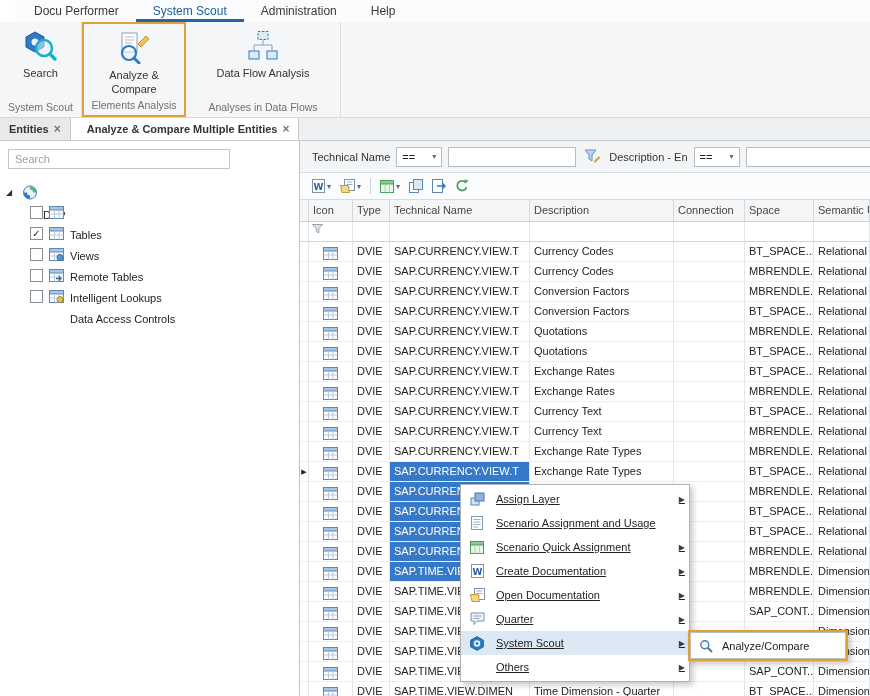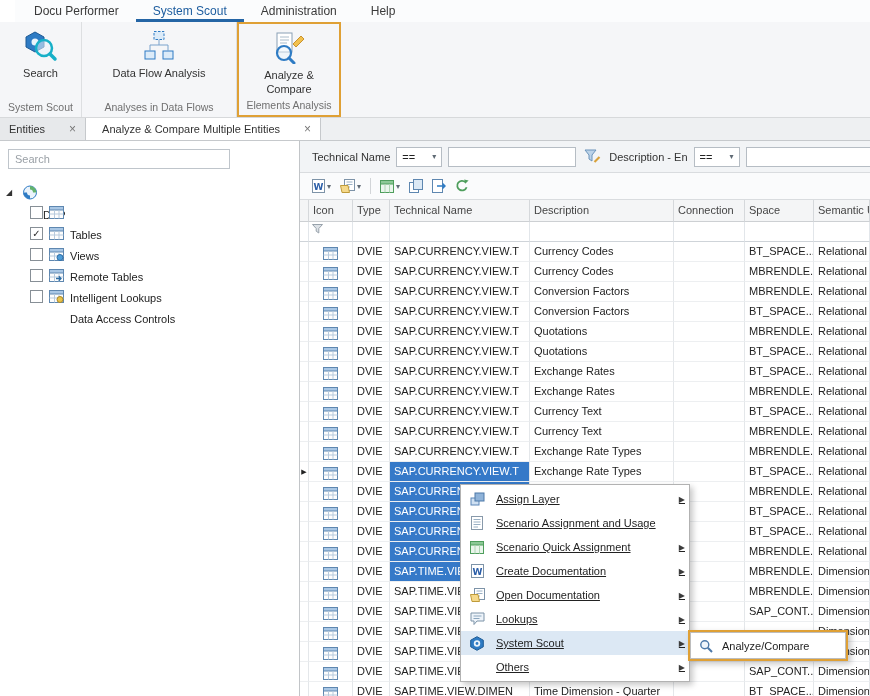--- a/index.html
+++ b/index.html
@@ -19,21 +19,21 @@
 .rgroup.g1{width:82px;}
 .rgroup.g2{width:155px;}
 .rgroup.g3{width:104px;border:2px solid var(--accent);}
 .rbtn{flex:1;display:flex;flex-direction:column;align-items:center;padding-top:7px;}
 .ricon{height:34px;display:flex;align-items:center;}
 .rlabel{margin-top:3px;text-align:center;line-height:1.3;color:#333;white-space:pre-line;}
 .rgroup-label{height:17px;text-align:center;color:#707070;font-size:10.5px;padding-top:1px;white-space:nowrap;}
 
 
 .tabbar{height:23px;background:#eef0f2;border-bottom:1px solid #c6c9cc;display:flex;}
-.tab{display:flex;align-items:center;gap:24px;padding:0 9px;border-right:1px solid #c6c9cc;background:#e7e9eb;color:#333;white-space:nowrap;}
+.tab{display:flex;align-items:center;gap:5px;padding:0 9px;border-right:1px solid #c6c9cc;background:#e7e9eb;color:#333;white-space:nowrap;font-weight:bold;}
 .tab.active{background:#fff;padding-left:16px;}
 .tab-close{color:#777;font-size:12px;line-height:1;}
 
 
 .main{display:flex;height:555px;}
 .left{width:300px;flex:none;border-right:1px solid #c2c5c8;padding-top:8px;background:#fff;}
 .search-input{display:block;margin-left:8px;width:222px;height:20px;border:1px solid #bfc5cb;padding:0 6px;font-family:inherit;font-size:11px;color:#333;}
 .search-input::placeholder{color:#9aa0a6;}
 .tree{margin-top:13px;}
 .tree-root{display:flex;align-items:center;height:20px;padding-left:6px;gap:5px;}
@@ -100,49 +100,49 @@
             <polygon points="11,2 20,7 20,17 11,22 2,17 2,7" fill="#2e7bc4" stroke="#1d5a94"></polygon>
             <circle cx="11" cy="12" r="3.5" fill="#eaf3fb"></circle>
             <circle cx="20" cy="18" r="8" fill="rgba(234,243,251,0.55)" stroke="#17b0c8" stroke-width="2.5"></circle>
             <line x1="26" y1="24" x2="31" y2="29" stroke="#17b0c8" stroke-width="3.5" stroke-linecap="round"></line>
           </svg>
       </span>
       <span class="rlabel">Search</span>
     </div>
     <div class="rgroup-label">System Scout</div>
   </div>
-  <div class="rgroup g2">
-    <div class="rbtn">
-      <span class="ricon">
-        <svg width="34" height="32" viewBox="0 0 34 32">
-            <rect x="12" y="1.5" width="10" height="8" fill="#dcebf8" stroke="#2e7bc4" stroke-dasharray="2.5 1.5"></rect>
-            <rect x="3" y="21" width="10" height="8" fill="#dcebf8" stroke="#2e7bc4"></rect>
-            <rect x="21" y="21" width="10" height="8" fill="#dcebf8" stroke="#2e7bc4"></rect>
-            <path d="M17 9.5 V15 M8 15 H26 M8 15 V21 M26 15 V21" fill="none" stroke="#7aa3cc"></path>
-          </svg>
-      </span>
-      <span class="rlabel">Data Flow Analysis</span>
-    </div>
-    <div class="rgroup-label">Analyses in Data Flows</div>
-  </div>
   <div class="rgroup g3">
     <div class="rbtn">
       <span class="ricon">
         <svg width="36" height="32" viewBox="0 0 36 32">
             <rect x="6" y="1" width="15" height="19" fill="#fff" stroke="#8aa0b5"></rect>
             <path d="M9 5 H18 M9 8 H18 M9 11 H16" stroke="#aabccb"></path>
             <path d="M22 12 L30 4 L33 7 L25 15 Z" fill="#f2c14e" stroke="#c9922e"></path>
             <circle cx="13" cy="21" r="7" fill="rgba(234,243,251,0.5)" stroke="#2e7bc4" stroke-width="2.2"></circle>
             <line x1="18" y1="26" x2="23" y2="31" stroke="#2e7bc4" stroke-width="3" stroke-linecap="round"></line>
           </svg>
       </span>
       <span class="rlabel">Analyze &amp;
 Compare</span>
     </div>
     <div class="rgroup-label">Elements Analysis</div>
+  </div>
+  <div class="rgroup g2">
+    <div class="rbtn">
+      <span class="ricon">
+        <svg width="34" height="32" viewBox="0 0 34 32">
+            <rect x="12" y="1.5" width="10" height="8" fill="#dcebf8" stroke="#2e7bc4" stroke-dasharray="2.5 1.5"></rect>
+            <rect x="3" y="21" width="10" height="8" fill="#dcebf8" stroke="#2e7bc4"></rect>
+            <rect x="21" y="21" width="10" height="8" fill="#dcebf8" stroke="#2e7bc4"></rect>
+            <path d="M17 9.5 V15 M8 15 H26 M8 15 V21 M26 15 V21" fill="none" stroke="#7aa3cc"></path>
+          </svg>
+      </span>
+      <span class="rlabel">Data Flow Analysis</span>
+    </div>
+    <div class="rgroup-label">Analyses in Data Flows</div>
   </div>
 </div>
 
 <div class="tabbar">
   <div class="tab">
     <span>Entities</span>
     <span class="tab-close">×</span>
   </div>
   <div class="tab active">
     <span>Analyze &amp; Compare Multiple Entities</span>
@@ -805,21 +805,21 @@
       <span class="mlabel">Open Documentation</span>
       <span class="marrow">▶</span>
     </div>
     <div class="mitem">
       <span class="ico">
         <svg width="15" height="14" viewBox="0 0 15 14">
           <path d="M1 1 H14 V9 H7 L4 12.5 V9 H1 Z" fill="#eef4fa" stroke="#7d93a8"></path>
           <path d="M3.5 4 H11.5 M3.5 6.5 H9.5" stroke="#8aa5bd"></path>
         </svg>
       </span>
-      <span class="mlabel">Lookups</span>
+      <span class="mlabel">Quarter</span>
       <span class="marrow">▶</span>
     </div>
     <div class="mitem hl">
       <span class="ico">
         <svg width="14" height="15" viewBox="0 0 14 15">
           <polygon points="7,0.7 13.3,4.2 13.3,10.8 7,14.3 0.7,10.8 0.7,4.2" fill="#2e7bc4" stroke="#1d5a94"></polygon>
           <circle cx="7" cy="7.5" r="3.2" fill="#eaf3fb"></circle>
           <circle cx="7" cy="7.5" r="1.4" fill="#2e7bc4"></circle>
         </svg>
       </span>

